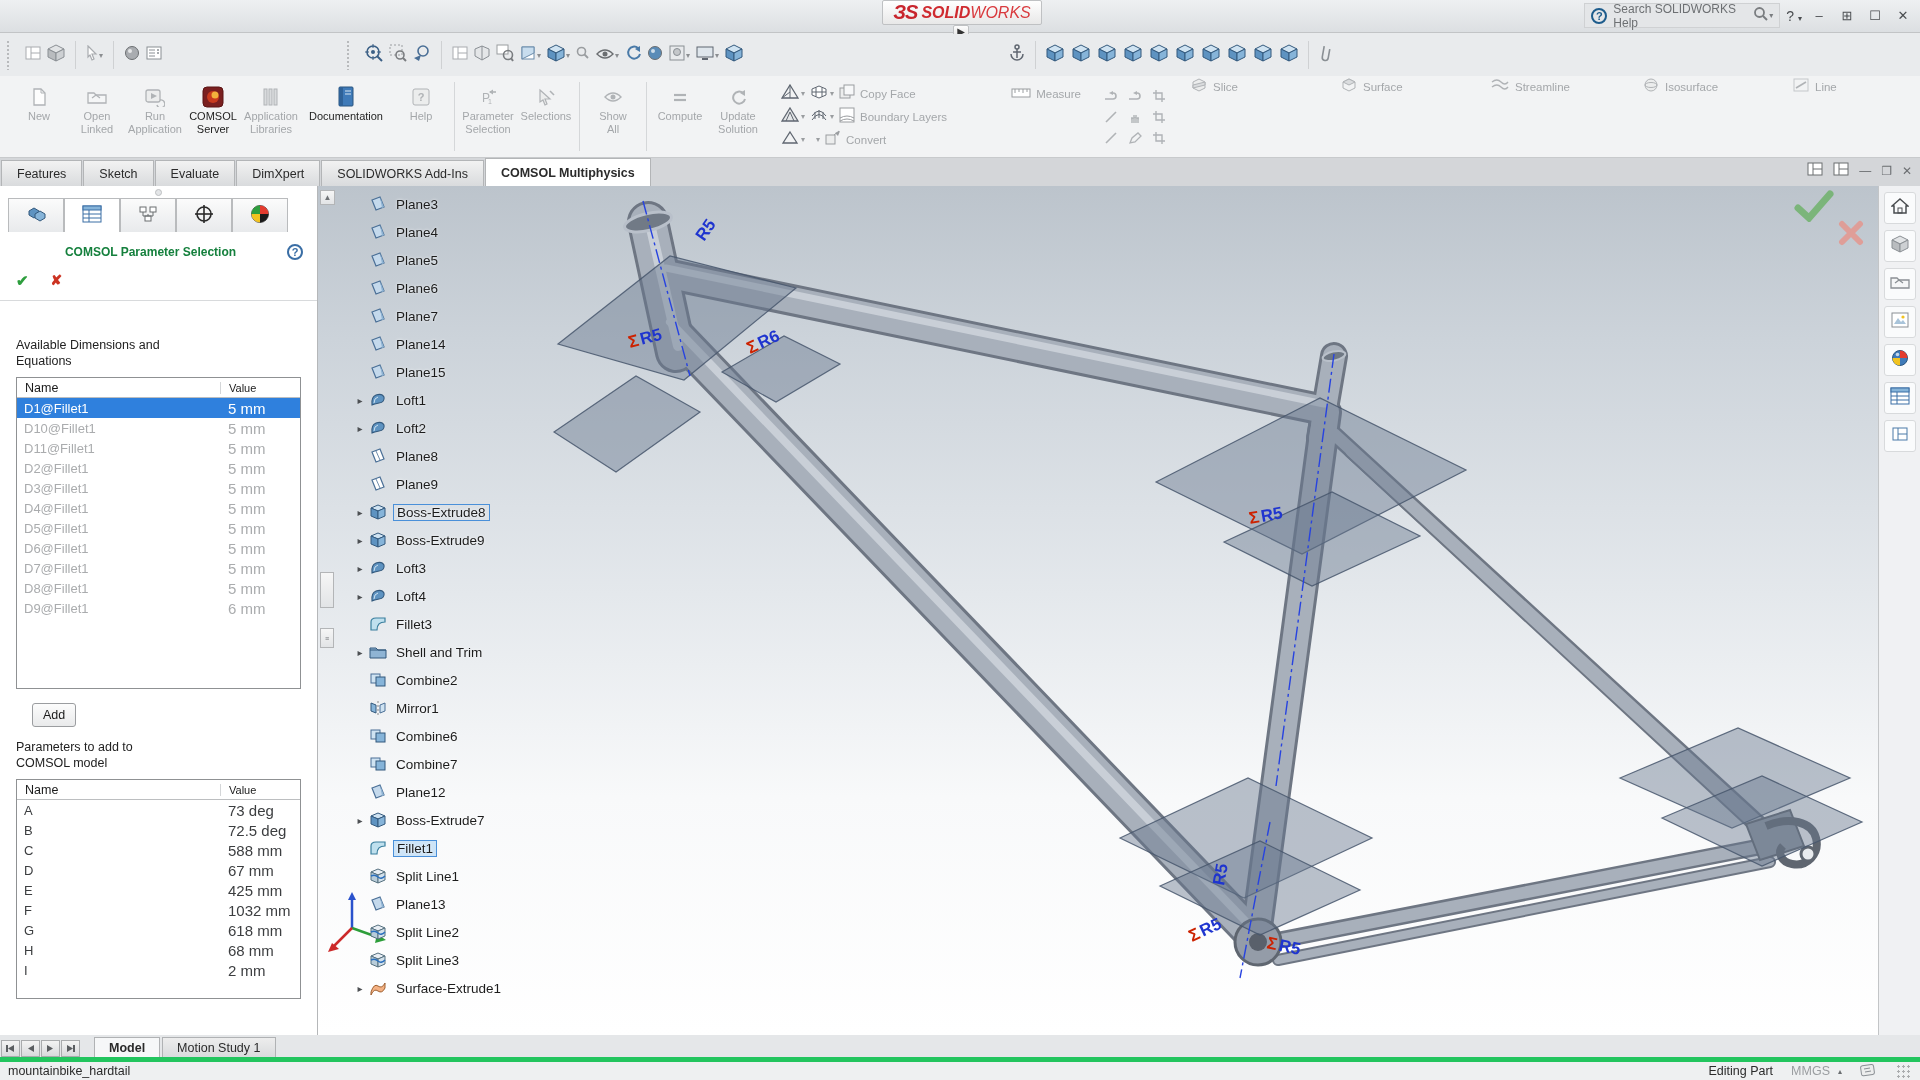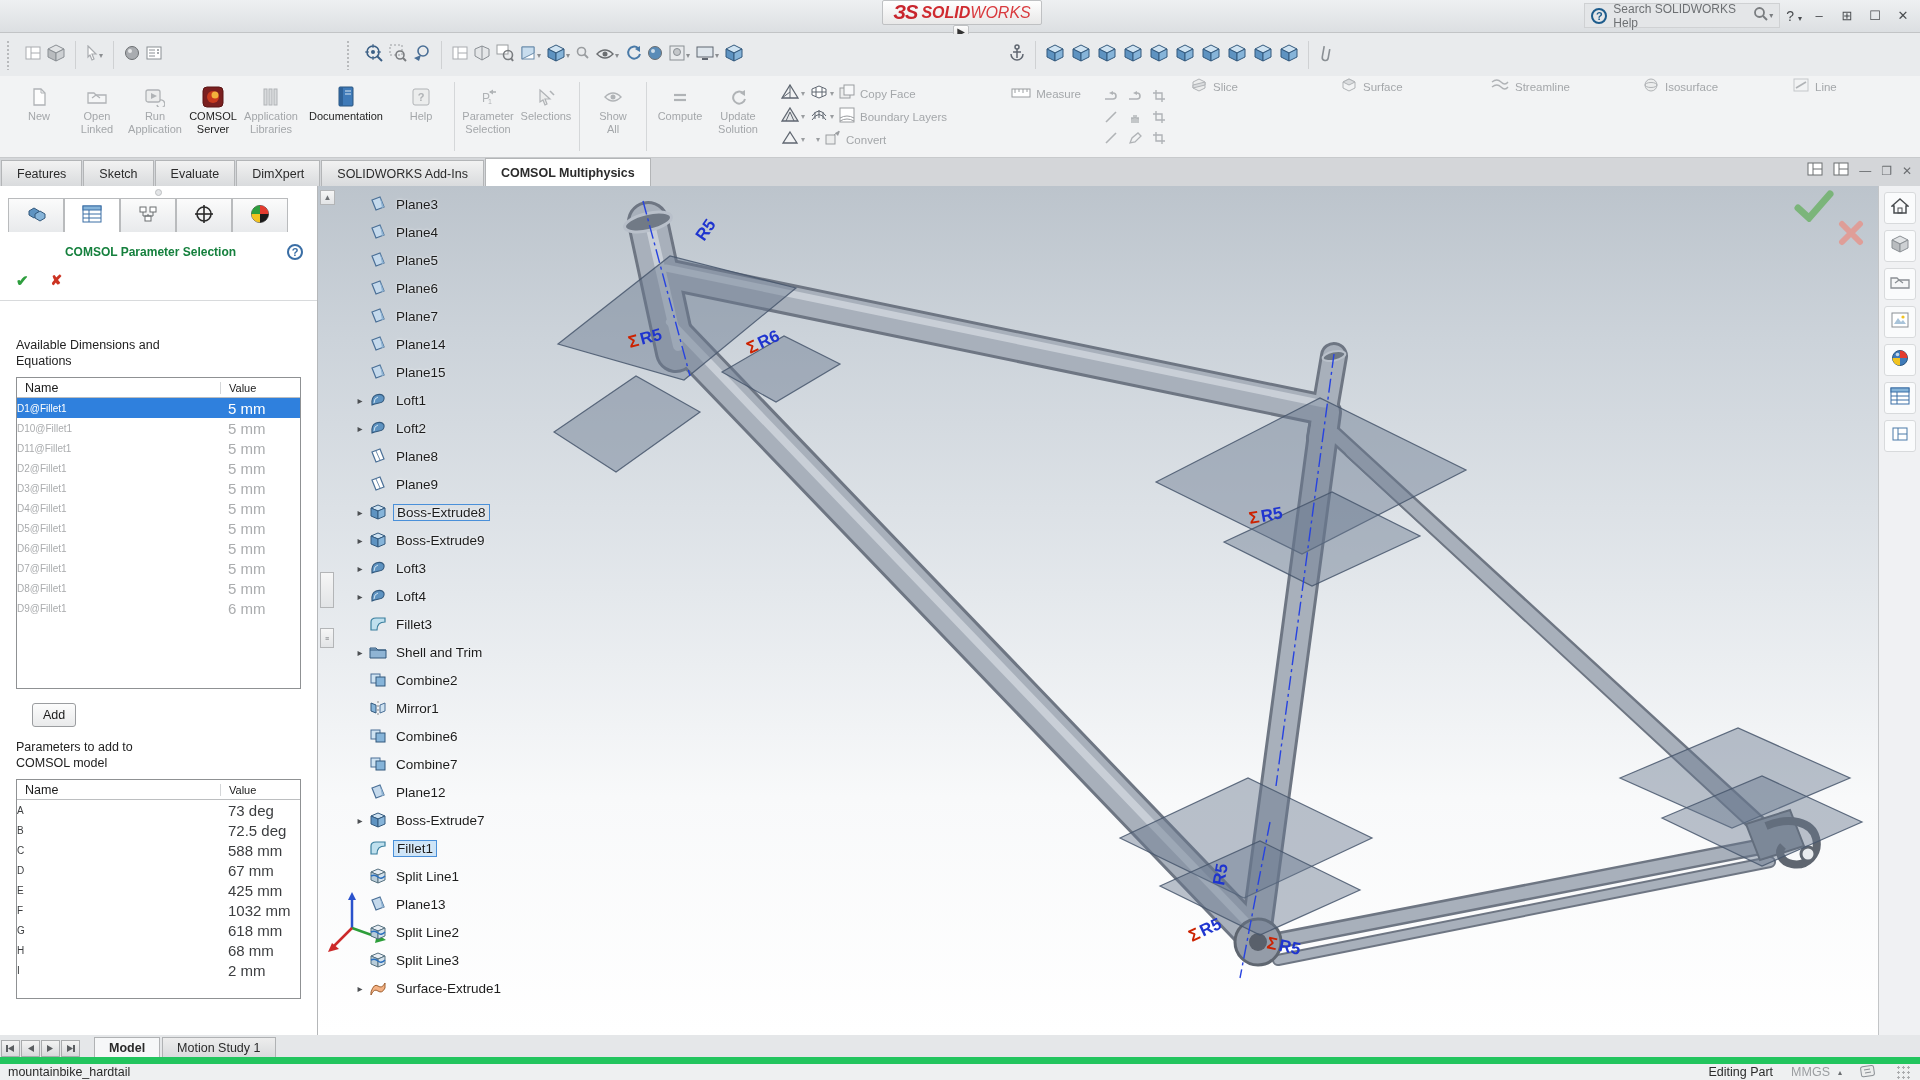--- a/index.html
+++ b/index.html
@@ -77,21 +77,21 @@
   .ptitleRow { display:flex; align-items:center; padding:12px 14px 6px 14px; }
   .ptitle { flex:1; text-align:center; font-size:12px; font-weight:bold; color:#15803d; }
   .okxRow { display:flex; gap:22px; padding:6px 0 10px 16px; border-bottom:1px solid #d8dadc; }
   .plabel { font-size:12.5px; color:#222; line-height:16px; padding:0 16px; }
   .lbl1 { margin-top:36px; }
   .ptable { margin:8px 16px 0 16px; border:1px solid #8f9193; background:#fff; }
   .thead { display:flex; height:20px; border-bottom:1px solid #bcbec0; align-items:center; }
   .thead .hname { flex:1; padding-left:8px; font-size:12.5px; color:#1a1a1a; }
   .thead .hval { width:80px; border-left:1px solid #d4d6d8; padding-left:8px; font-size:11px; color:#1a1a1a; }
   .trow { display:flex; height:20px; align-items:center; }
-  .trow .tname { flex:1; padding-left:0; font-size:10px; color:#aaacae; white-space:nowrap; overflow:hidden; }
+  .trow .tname { flex:1; padding-left:7px; font-size:13px; color:#aaacae; white-space:nowrap; overflow:hidden; }
   .trow .tval { width:80px; padding-left:8px; font-size:15px; color:#aaacae; }
   .trow.dark .tname, .trow.dark .tval { color:#3c3e40; }
   .trow.sel { background:#2f80dd; }
   .trow.sel .tname, .trow.sel .tval { color:#ffffff; }
   .addBtn { margin:14px 0 0 32px; width:44px; height:24px; background:linear-gradient(#fcfcfc,#e9eaeb); border:1px solid #9b9da0;
     border-radius:3px; font-size:12.5px; color:#1a1a1a; display:flex; align-items:center; justify-content:center; }
   .lbl2 { margin-top:12px; }
 
   
   .edgeW { position:absolute; background:linear-gradient(#f6f6f6,#e2e4e6); border:1px solid #b3b5b7; display:flex; align-items:center; justify-content:center; color:#6f7275; }
@@ -116,21 +116,21 @@
   .tpIcon { width:32px; height:32px; margin:6px auto 6px auto; background:#fafbfc; border:1px solid #d8dadc; border-radius:3px;
     display:flex; align-items:center; justify-content:center; }
 
   
   .bottombar { position:absolute; left:0; top:1035px; width:1920px; height:22px; background:#e5e7e9; display:flex; align-items:flex-end; }
   .navBtn { width:19px; height:17px; background:linear-gradient(#f3f3f3,#d8dadc); border:1px solid #a9abad; margin-left:1px;
     display:flex; align-items:center; justify-content:center; }
   .btab { height:20px; padding:0 14px; font-size:12.5px; color:#2a2a2a; display:flex; align-items:center;
     background:linear-gradient(#ededed,#d9dbdd); border:1px solid #b0b2b4; border-bottom:none; margin-left:2px; }
   .btab.active { background:#f6f7f8; font-weight:bold; }
-  .statusbar { position:absolute; left:0; top:1057px; width:1920px; height:23px; background:#eef0f1; border-top:7px solid #22c55e;
+  .statusbar { position:absolute; left:0; top:1057px; width:1920px; height:23px; background:#eef0f1; border-top:5px solid #22c55e;
     display:flex; align-items:center; font-size:12.5px; color:#2a2a2a; }
   .statusbar .sleft { margin-left:8px; }
   .sright { position:absolute; right:10px; display:flex; align-items:center; gap:18px; }
   .mmgs { color:#9a9da0; display:flex; align-items:center; gap:8px; }
   .gripCorner { width:14px; height:14px; background-image:radial-gradient(#aaacae 1.2px, transparent 1.4px); background-size:5px 5px; }
 
   
   .bigCheck { position:absolute; left:1794px; top:190px; opacity:.7; }
   .bigX { position:absolute; left:1838px; top:220px; opacity:.75; }
 </style>

